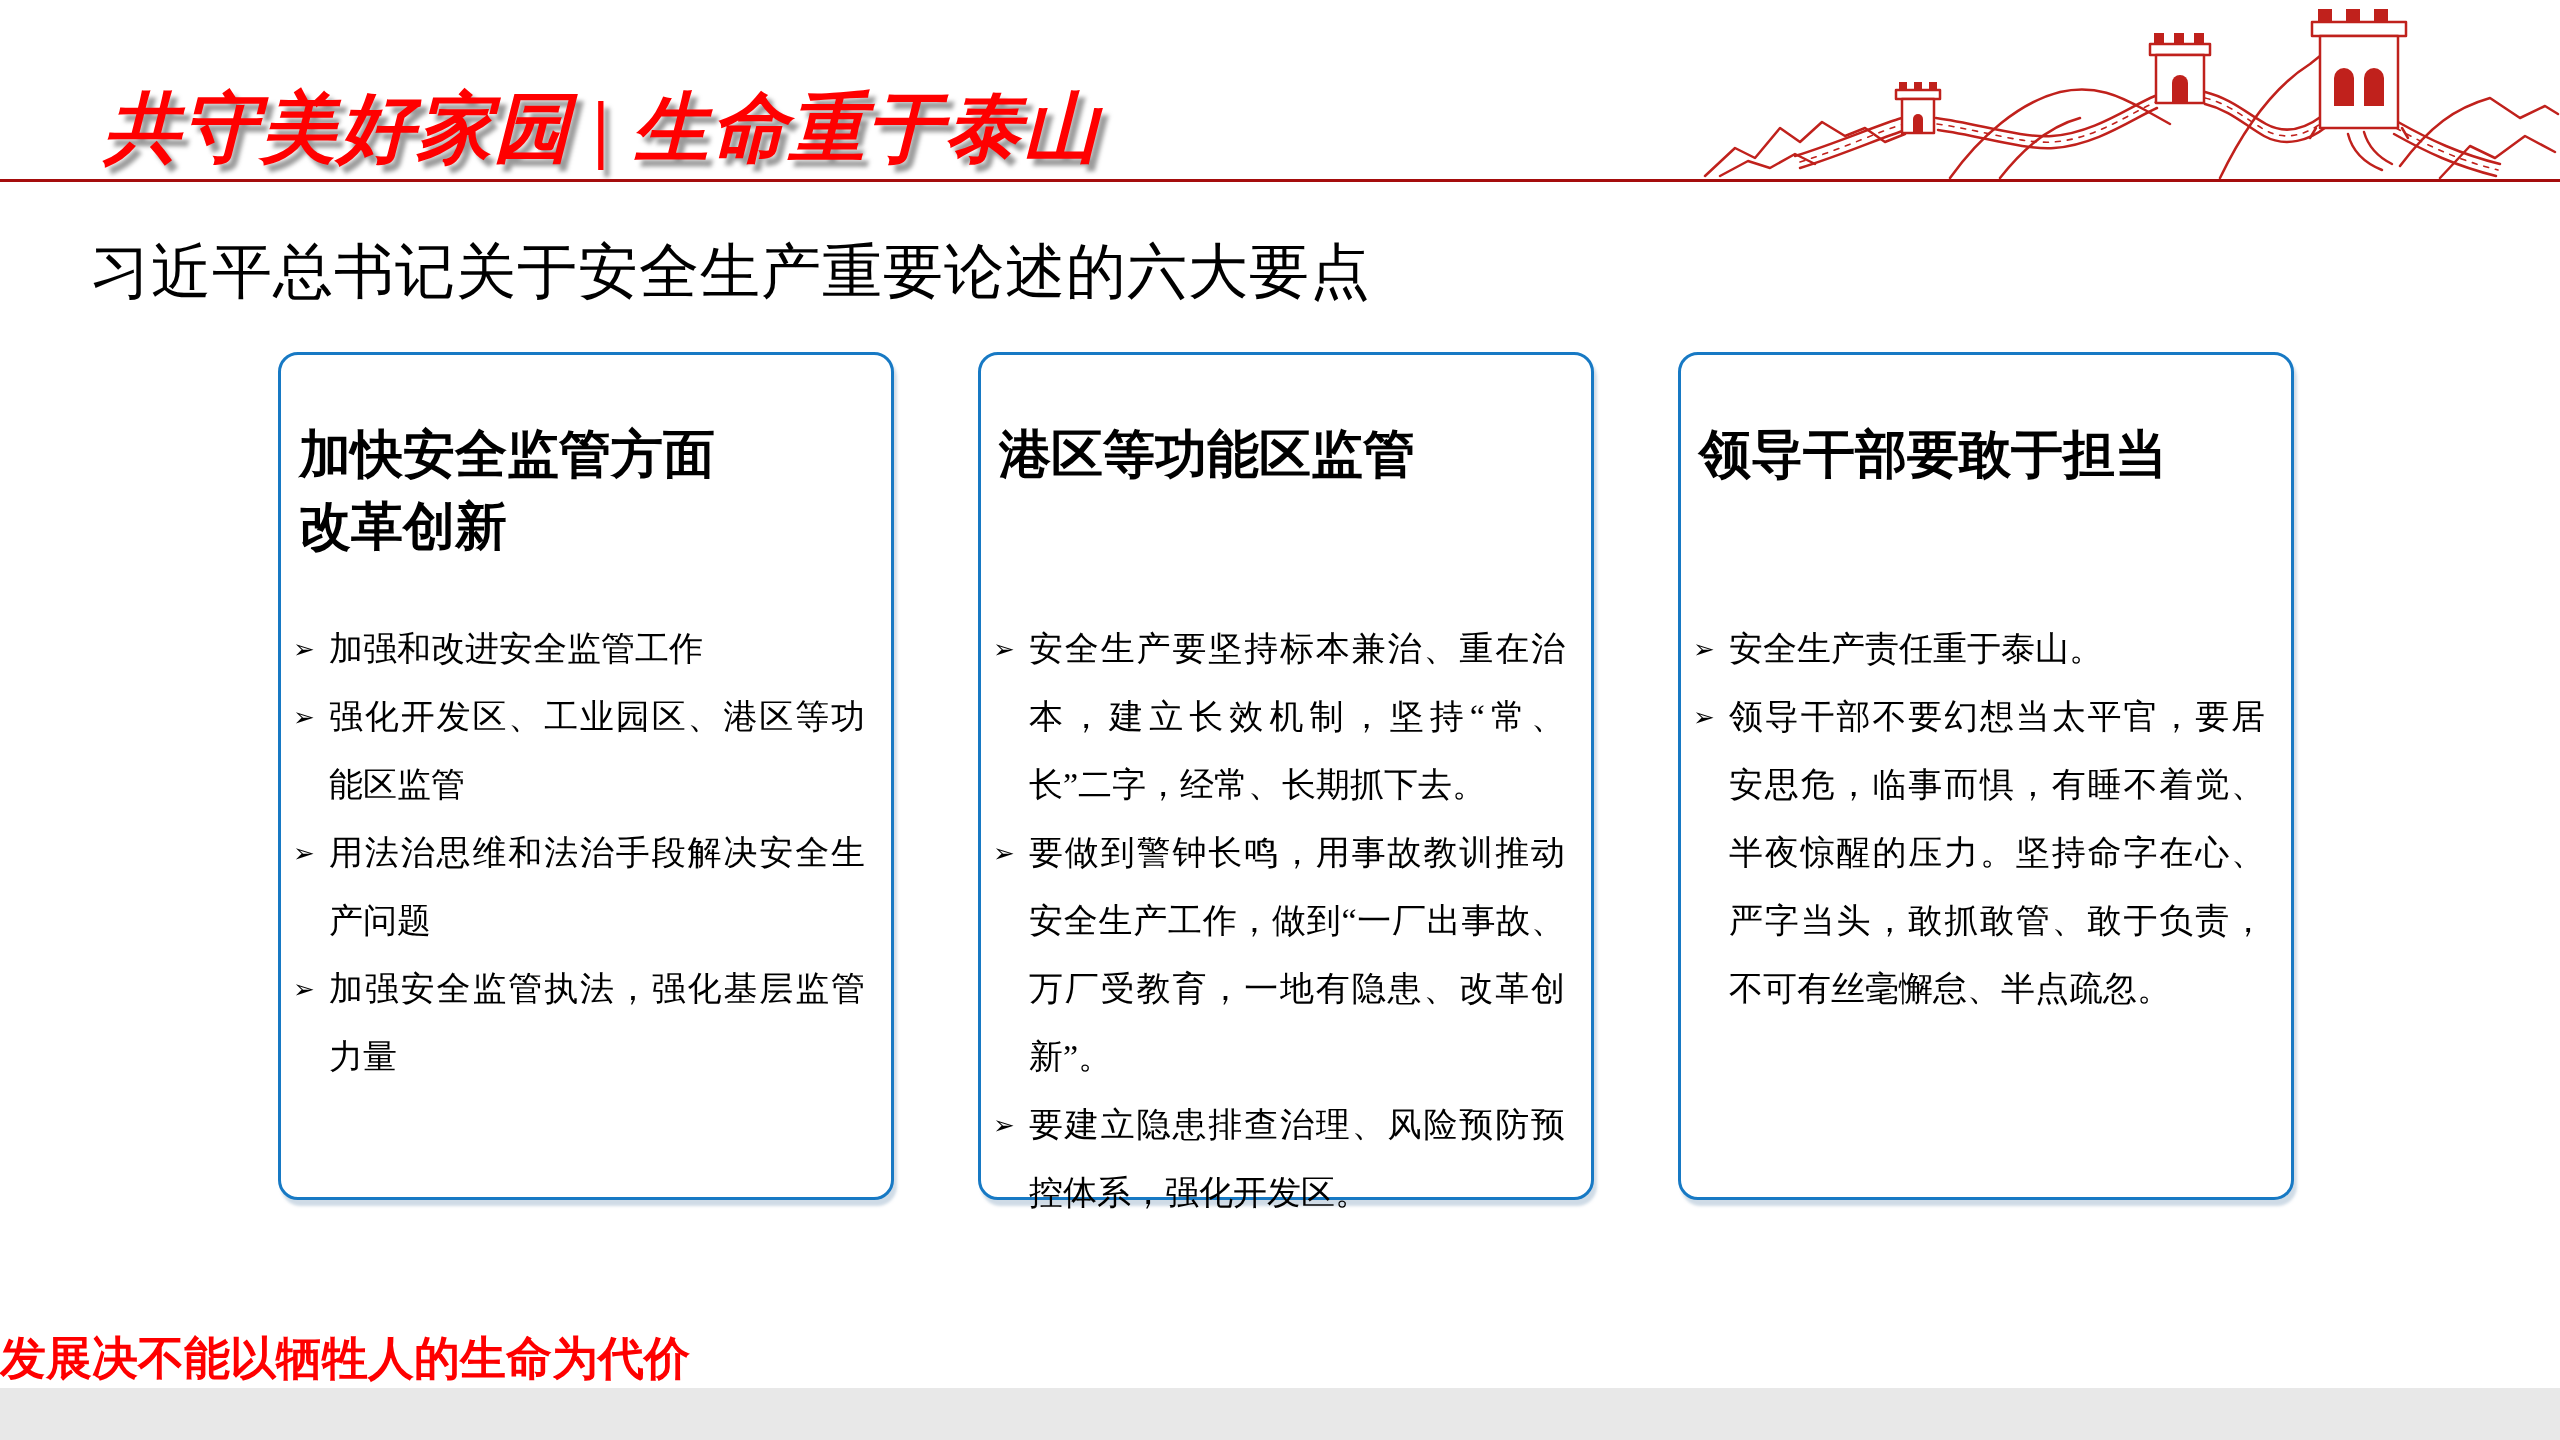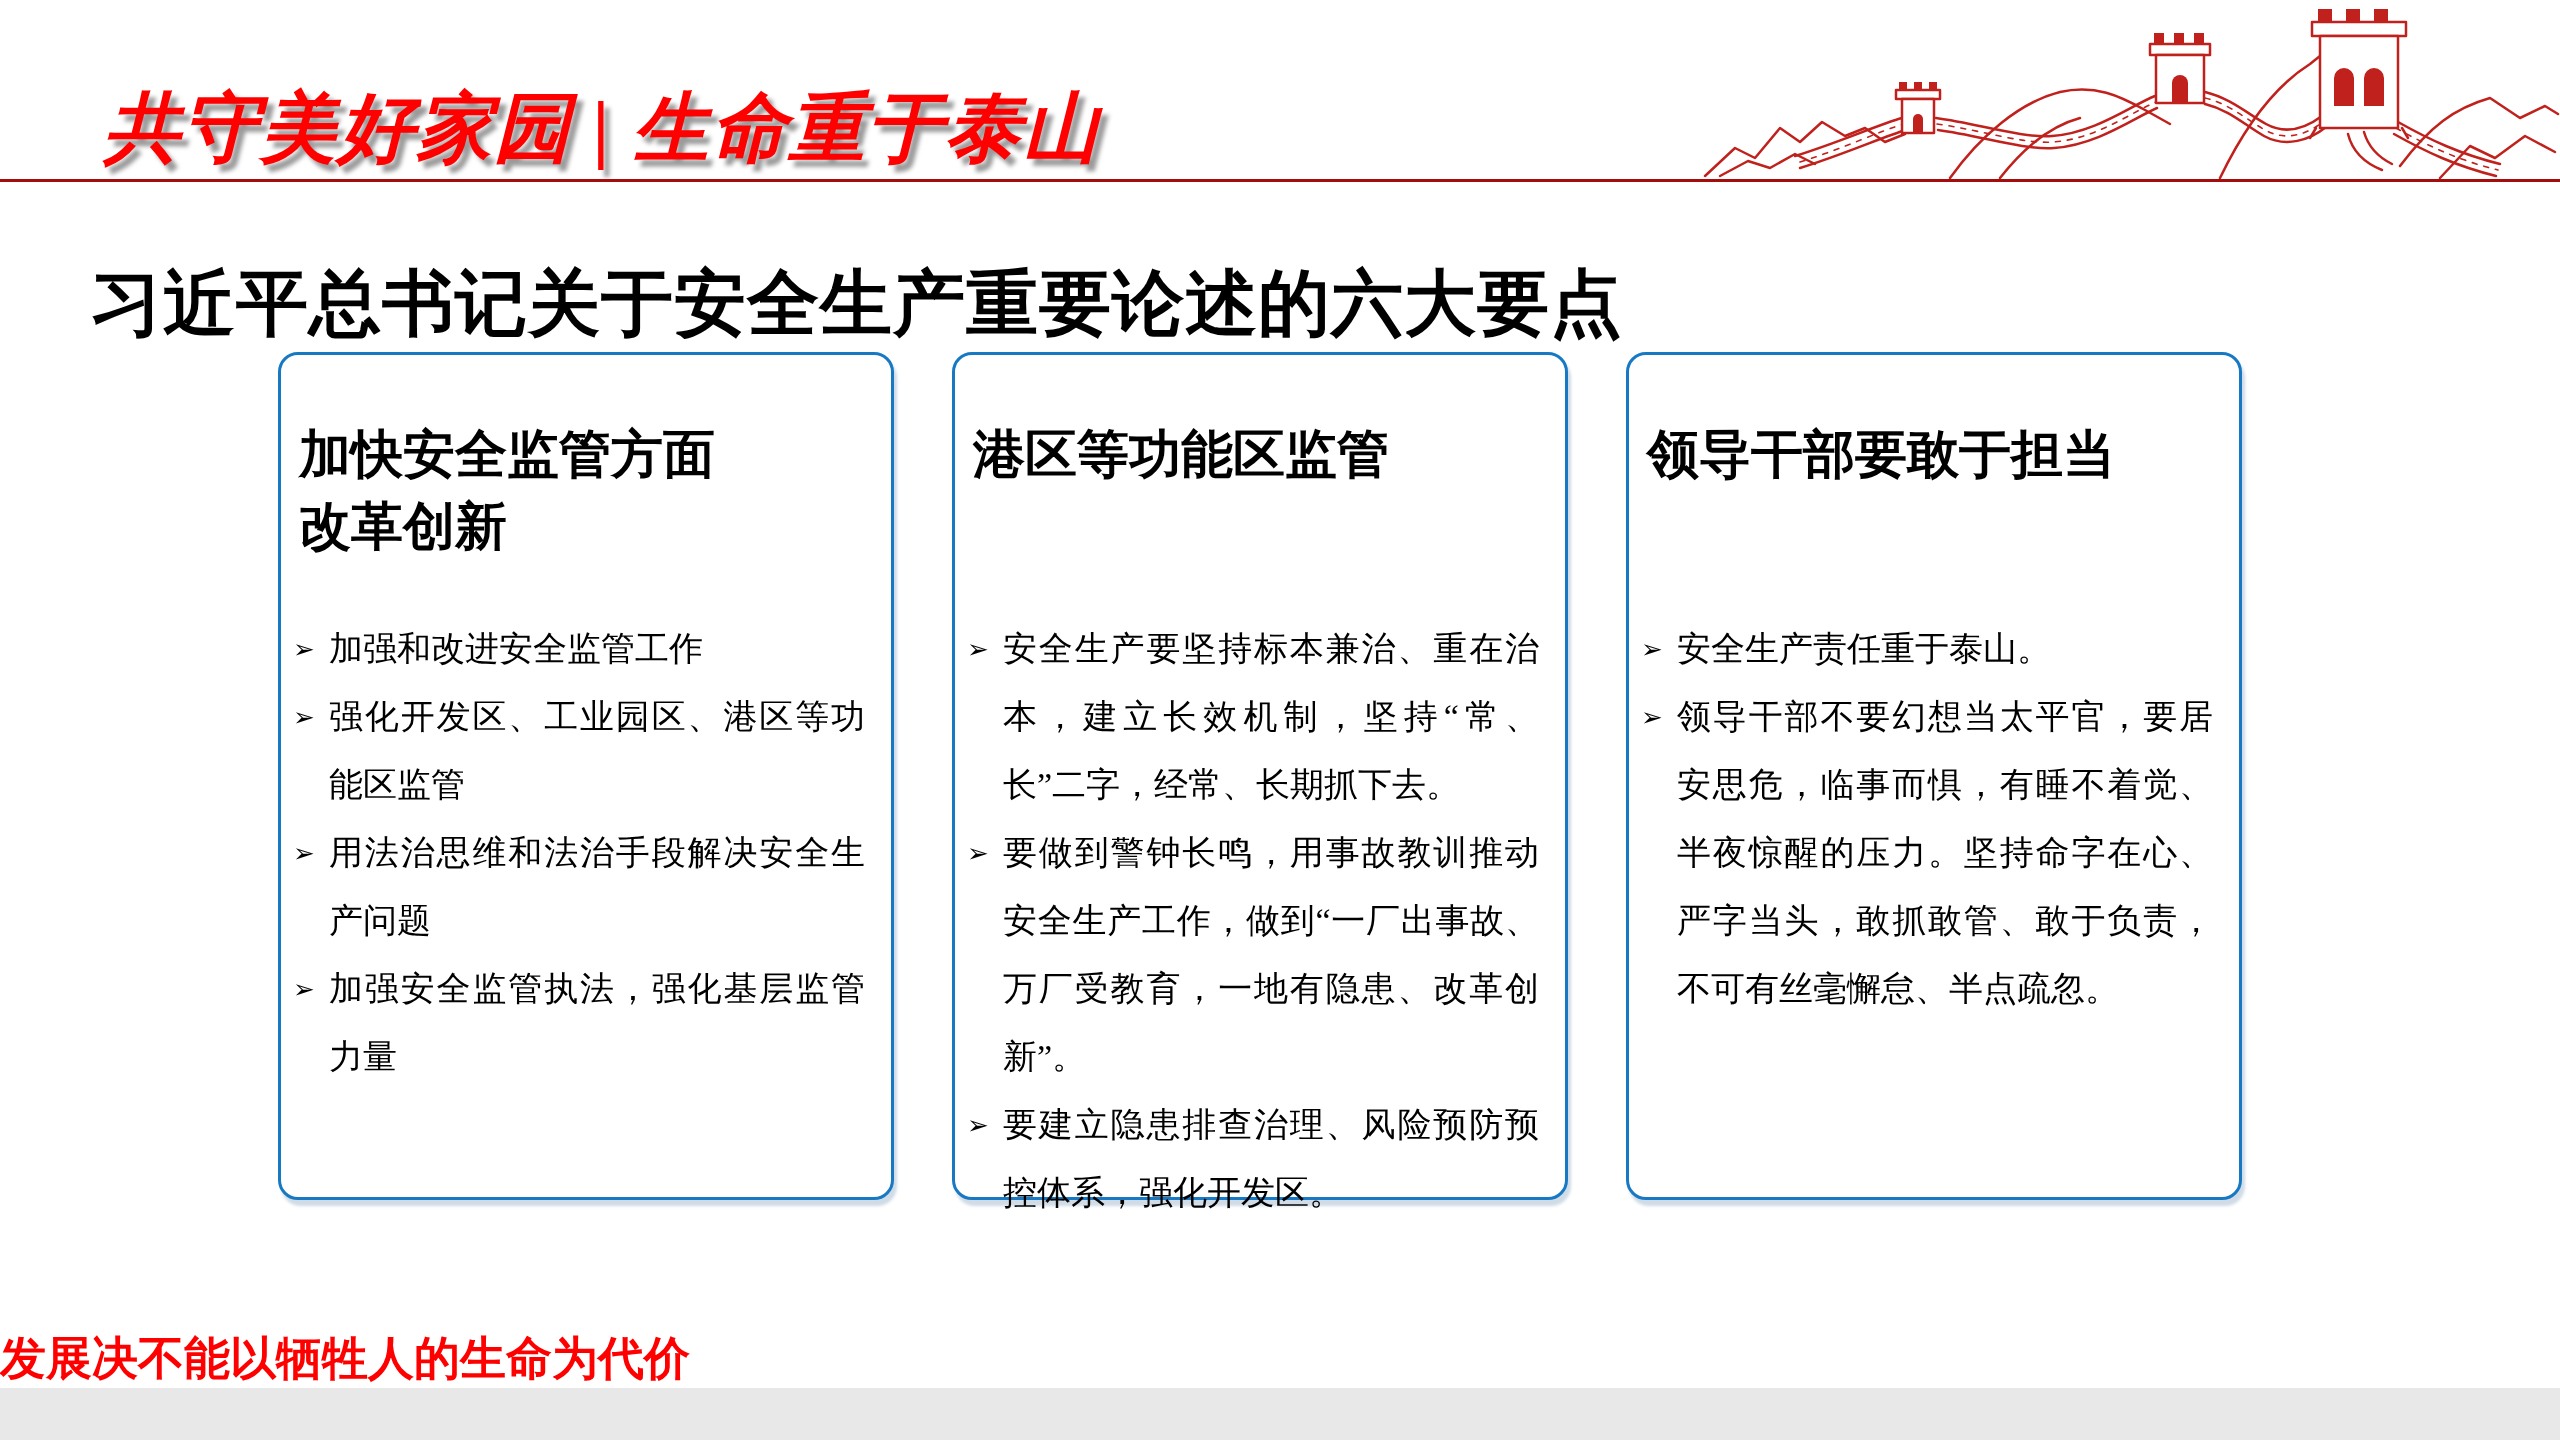--- a/index.html
+++ b/index.html
@@ -26,29 +26,29 @@
   .great-wall{
     position:absolute;right:0;top:6px;width:860px;height:174px;
   }
   .header-rule{
     position:absolute;left:0;top:179px;width:2560px;height:3px;
     background:var(--rule-dark-red,#a50d0d);
   }
 
   
   .main-title{
-    position:absolute;left:90px;top:208px;
-    font-size:72px;font-weight:bold;color:#000;
+    position:absolute;left:90px;top:192px;
+    font-size:60px;font-weight:normal;color:#000;
     letter-spacing:1px;white-space:nowrap;
   }
 
   
   .cards{
     position:absolute;left:278px;top:352px;
-    display:flex;gap:58px;
+    display:flex;gap:84px;
   }
   .card{
     box-sizing:border-box;
     width:616px;height:848px;
     background:#ffffff;
     border:3px solid var(--card-border-blue,#1779c4);
     border-radius:20px;
     box-shadow:3px 6px 3px rgba(130,160,190,.38);
     padding:64px 26px 0 10px;
   }

